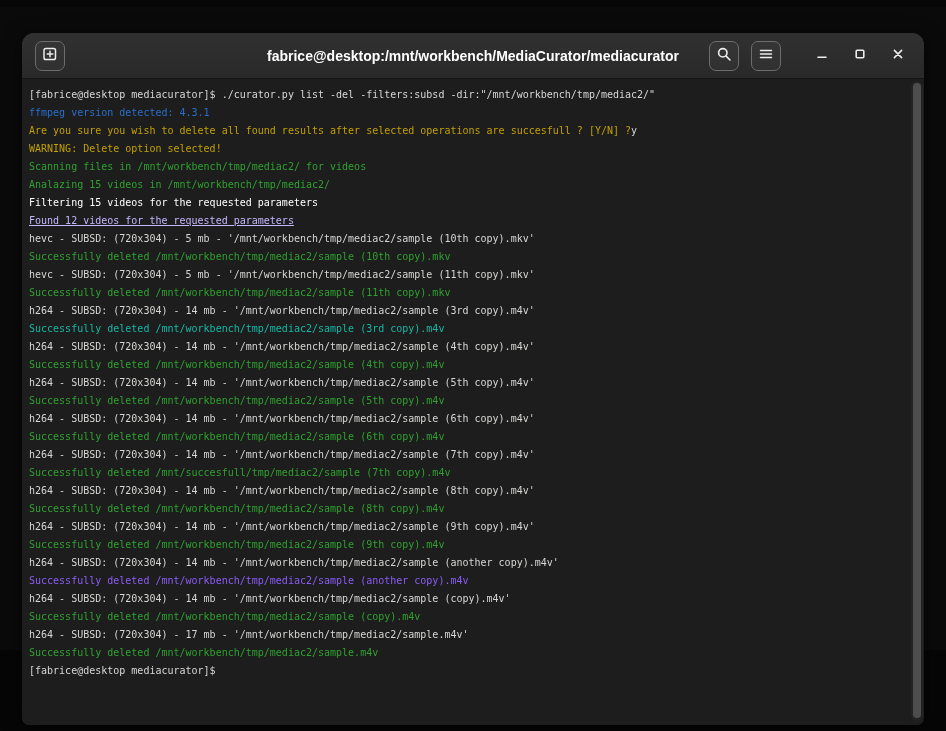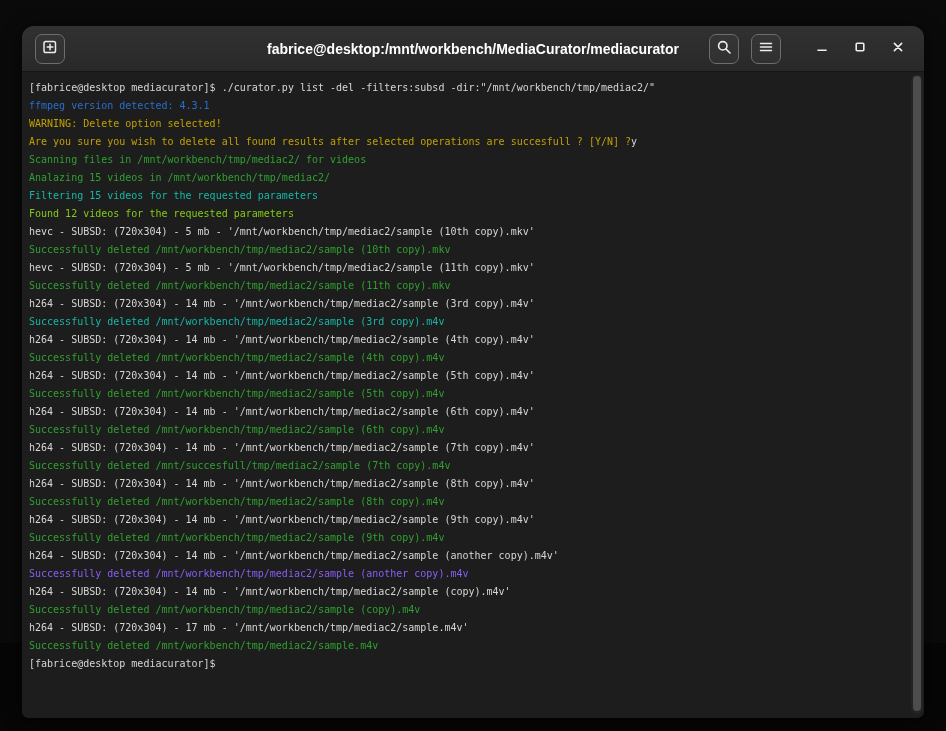--- a/index.html
+++ b/index.html
@@ -1,16 +1,16 @@
 <!DOCTYPE html>
 <html><head>
 <meta charset="utf-8">
 <style>
   html,body{margin:0;padding:0;background:#060606;width:946px;height:731px;overflow:hidden;}
-  .stage{position:relative;width:946px;height:643px;background:#0a0a0a;font-family:"Liberation Sans","DejaVu Sans",sans-serif;}
+  .stage{position:relative;width:946px;height:643px;background:#0a0a0a;font-family:"Liberation Sans","DejaVu Sans",sans-serif;margin-top:7px;}
   .window{position:absolute;left:22px;top:26px;width:902px;height:692px;border-radius:12px 12px 7px 7px;overflow:hidden;background:#1d1d1d;box-shadow:0 3px 18px rgba(0,0,0,.65);}
   .titlebar{position:relative;height:46px;background:linear-gradient(#313131,#292929);border-bottom:1px solid #151515;display:flex;align-items:center;justify-content:space-between;padding:0 13px;box-sizing:border-box;}
   .tb-left{display:flex;align-items:center;}
   .tb-btn{width:30px;height:30px;border:1px solid #6d6d6d;border-radius:7px;background:rgba(255,255,255,0.03);display:flex;align-items:center;justify-content:center;cursor:pointer;padding:0;}
   .title{position:absolute;left:50%;top:50%;transform:translate(-50%,-50%);color:#ffffff;font-weight:bold;font-size:14px;white-space:nowrap;pointer-events:none;}
   .controls{display:flex;align-items:center;gap:12px;}
   .ctrl-btn{width:26px;height:26px;border:none;background:transparent;display:flex;align-items:center;justify-content:center;cursor:pointer;border-radius:13px;padding:0;}
   .gap-left{margin-left:16px;}
   .terminal{position:absolute;top:46px;left:0;right:0;bottom:0;background:#1d1d1d;padding:7px 16px 0 7px;box-sizing:border-box;
     font-family:"DejaVu Sans Mono","Liberation Mono",monospace;font-size:10px;line-height:18px;color:#d6d6d4;cursor:text;}
@@ -74,26 +74,26 @@
               <path d="M4.4 4.4l7.2 7.2 M11.6 4.4l-7.2 7.2" stroke="#ededed" stroke-width="1.6" stroke-linecap="round"></path>
             </svg>
           </span>
         </button>
       </div>
     </div>
 
     <div class="terminal">
         <div class="term-line"><span style="color: rgb(214, 214, 212);">[fabrice@desktop mediacurator]$ ./curator.py list -del -filters:subsd -dir:"/mnt/workbench/tmp/mediac2/"</span></div>
         <div class="term-line"><span style="color: rgb(42, 110, 203);">ffmpeg version detected: 4.3.1</span></div>
+        <div class="term-line"><span style="color: rgb(194, 160, 0);">Are you sure you wish to delete all found results after selected operations are succesfull ? [Y/N] ?</span><span style="color: rgb(214, 214, 212);">y</span></div>
         <div class="term-line"><span style="color: rgb(194, 160, 0);">WARNING: Delete option selected!</span></div>
-        <div class="term-line"><span style="color: rgb(194, 160, 0);">Are you sure you wish to delete all found results after selected operations are succesfull ? [Y/N] ?</span><span style="color: rgb(214, 214, 212);">y</span></div>
         <div class="term-line"><span style="color: rgb(47, 161, 47);">Scanning files in /mnt/workbench/tmp/mediac2/ for videos</span></div>
         <div class="term-line"><span style="color: rgb(47, 161, 47);">Analazing 15 videos in /mnt/workbench/tmp/mediac2/</span></div>
-        <div class="term-line"><span style="color: #14b8a6;">Filtering 15 videos for the requested parameters</span></div>
-        <div class="term-line"><span style="color: #84cc16;">Found 12 videos for the requested parameters</span></div>
+        <div class="term-line"><span style="color: #ffffff;">Filtering 15 videos for the requested parameters</span></div>
+        <div class="term-line"><span style="color: #c4b5fd; text-decoration: underline;">Found 12 videos for the requested parameters</span></div>
         <div class="term-line"><span style="color: rgb(214, 214, 212);">hevc - SUBSD: (720x304) - 5 mb - '/mnt/workbench/tmp/mediac2/sample (10th copy).mkv'</span></div>
         <div class="term-line"><span style="color: rgb(47, 161, 47);">Successfully deleted /mnt/workbench/tmp/mediac2/sample (10th copy).mkv</span></div>
         <div class="term-line"><span style="color: rgb(214, 214, 212);">hevc - SUBSD: (720x304) - 5 mb - '/mnt/workbench/tmp/mediac2/sample (11th copy).mkv'</span></div>
         <div class="term-line"><span style="color: rgb(47, 161, 47);">Successfully deleted /mnt/workbench/tmp/mediac2/sample (11th copy).mkv</span></div>
         <div class="term-line"><span style="color: rgb(214, 214, 212);">h264 - SUBSD: (720x304) - 14 mb - '/mnt/workbench/tmp/mediac2/sample (3rd copy).m4v'</span></div>
         <div class="term-line"><span style="color: #14b8a6;">Successfully deleted /mnt/workbench/tmp/mediac2/sample (3rd copy).m4v</span></div>
         <div class="term-line"><span style="color: rgb(214, 214, 212);">h264 - SUBSD: (720x304) - 14 mb - '/mnt/workbench/tmp/mediac2/sample (4th copy).m4v'</span></div>
         <div class="term-line"><span style="color: rgb(47, 161, 47);">Successfully deleted /mnt/workbench/tmp/mediac2/sample (4th copy).m4v</span></div>
         <div class="term-line"><span style="color: rgb(214, 214, 212);">h264 - SUBSD: (720x304) - 14 mb - '/mnt/workbench/tmp/mediac2/sample (5th copy).m4v'</span></div>
         <div class="term-line"><span style="color: rgb(47, 161, 47);">Successfully deleted /mnt/workbench/tmp/mediac2/sample (5th copy).m4v</span></div>

